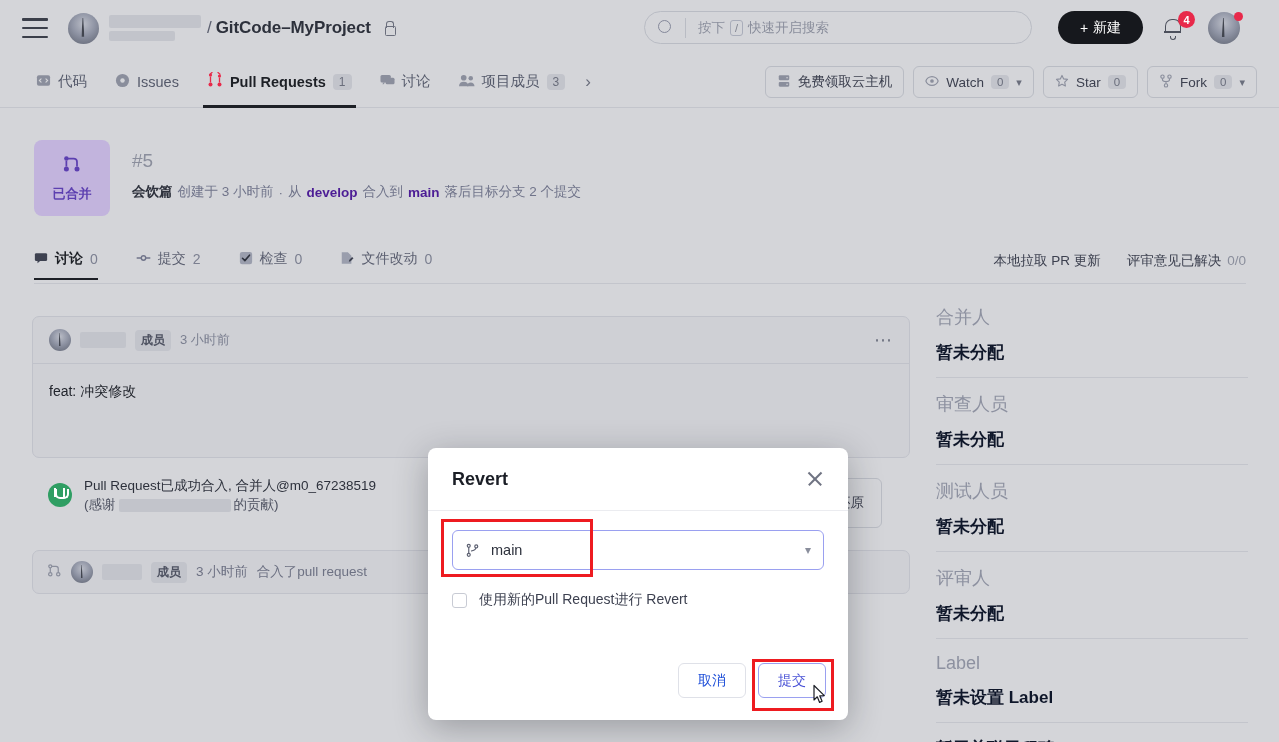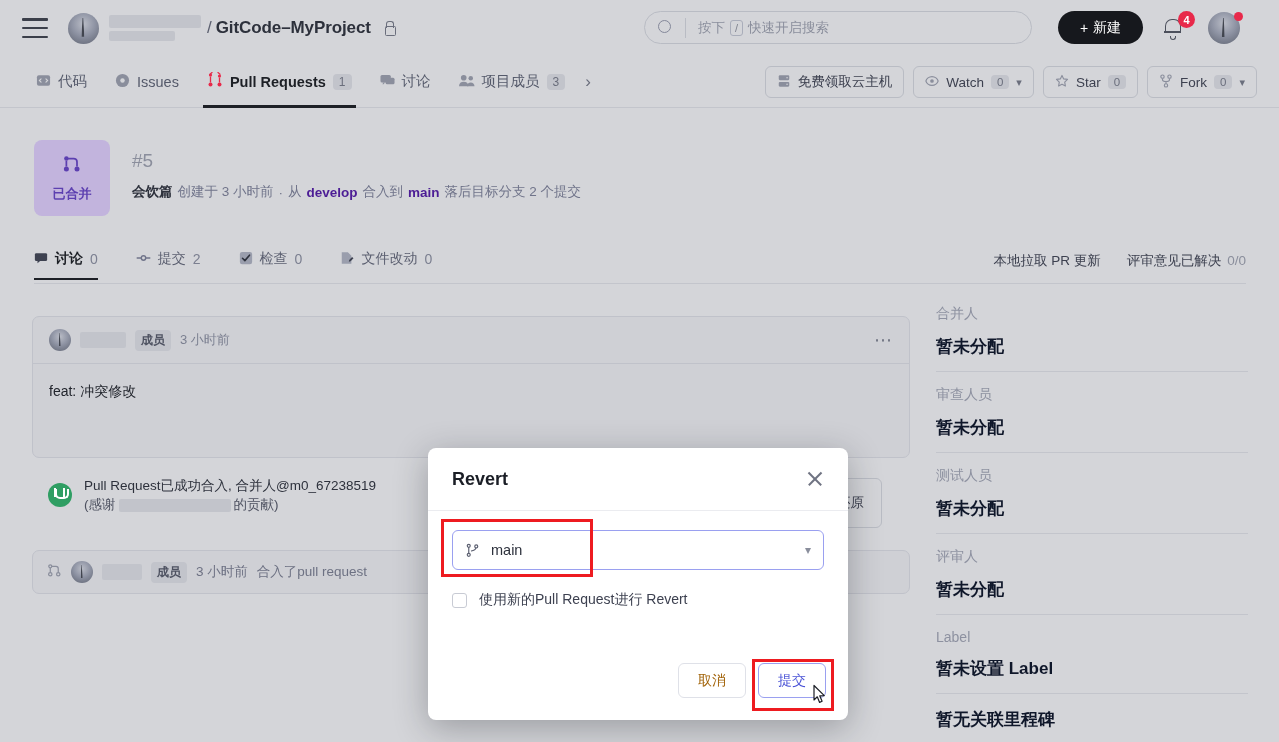--- a/index.html
+++ b/index.html
@@ -163,21 +163,21 @@
 
   
   .event-row { position:absolute; left:32px; top:550px; width:878px; height:44px;
     background:#cfd0d5; border:1px solid #c0c2ca; border-radius:7px;
     display:flex; align-items:center; padding:0 14px; gap:9px; font-size:13.5px; color:#6d7183; }
 
   
   .rail { position:absolute; left:936px; top:305px; width:312px; }
   .rail-sec { padding:0 0 13px 0; border-bottom:1px solid #c3c5cc; margin-bottom:14px; }
   .rail-sec:last-child { border-bottom:none; }
-  .rail-label { font-size:14px; color:#8d91a0; margin-bottom:12px; }
+  .rail-label { font-size:18px; color:#8d91a0; margin-bottom:12px; }
   .rail-value { font-size:17px; color:#0f172a;font-weight:bold; }
   .modal { position:absolute; left:428px; top:448px; width:420px; height:272px;
     background:#fff; border-radius:8px; box-shadow:0 8px 34px rgba(20,22,30,.30); }
   .modal-hd { height:63px; display:flex; align-items:center; padding:0 24px;
     border-bottom:1px solid #ebecf0; }
   .modal-title { font-size:18px; font-weight:700; color:#1b1e26; }
   .modal-close { margin-left:auto; width:18px; height:18px; position:relative; cursor:pointer; }
   .modal-close::before, .modal-close::after {
     content:""; position:absolute; left:0; top:8px; width:18px; height:1.5px; background:#6f7382; }
   .modal-close::before { transform:rotate(45deg); }
@@ -191,21 +191,21 @@
   .branch-val { font-size:14.5px; color:#2d313c; }
   .branch-chev { margin-left:auto; color:#8a8e9c; font-size:12px; }
 
   .cb-row { display:flex; align-items:center; gap:12px; margin-top:21px; }
   .cb { width:15px; height:15px; border:1.5px solid #c8cbd4; border-radius:3px;
     background:#fff; cursor:pointer; flex:none; }
   .cb-label { font-size:14px; color:#3d4150; }
 
   .modal-ft { position:absolute; right:22px; bottom:22px; display:flex; gap:12px; align-items:center; }
   .btn-cancel { width:68px; height:35px; border:1px solid #dfe1e8; border-radius:6px;
-    background:#fff; font-size:14px; color:#a16207; display:flex; align-items:center;
+    background:#fff; font-size:14px; color:#1d4ed8; display:flex; align-items:center;
     justify-content:center; cursor:pointer; }
   .btn-submit { width:68px; height:35px; border:1px solid #9aa0f0; border-radius:6px;
     background:#fff; font-size:14px; color:#4a53d6; display:flex; align-items:center;
     justify-content:center; cursor:pointer; }
 
   
   .hl { position:absolute; border:3px solid #ee1b20; pointer-events:none; }
   .hl-select { left:441px; top:519px; width:152px; height:58px; }
   .hl-submit { left:752px; top:659px; width:82px; height:52px; }
 

